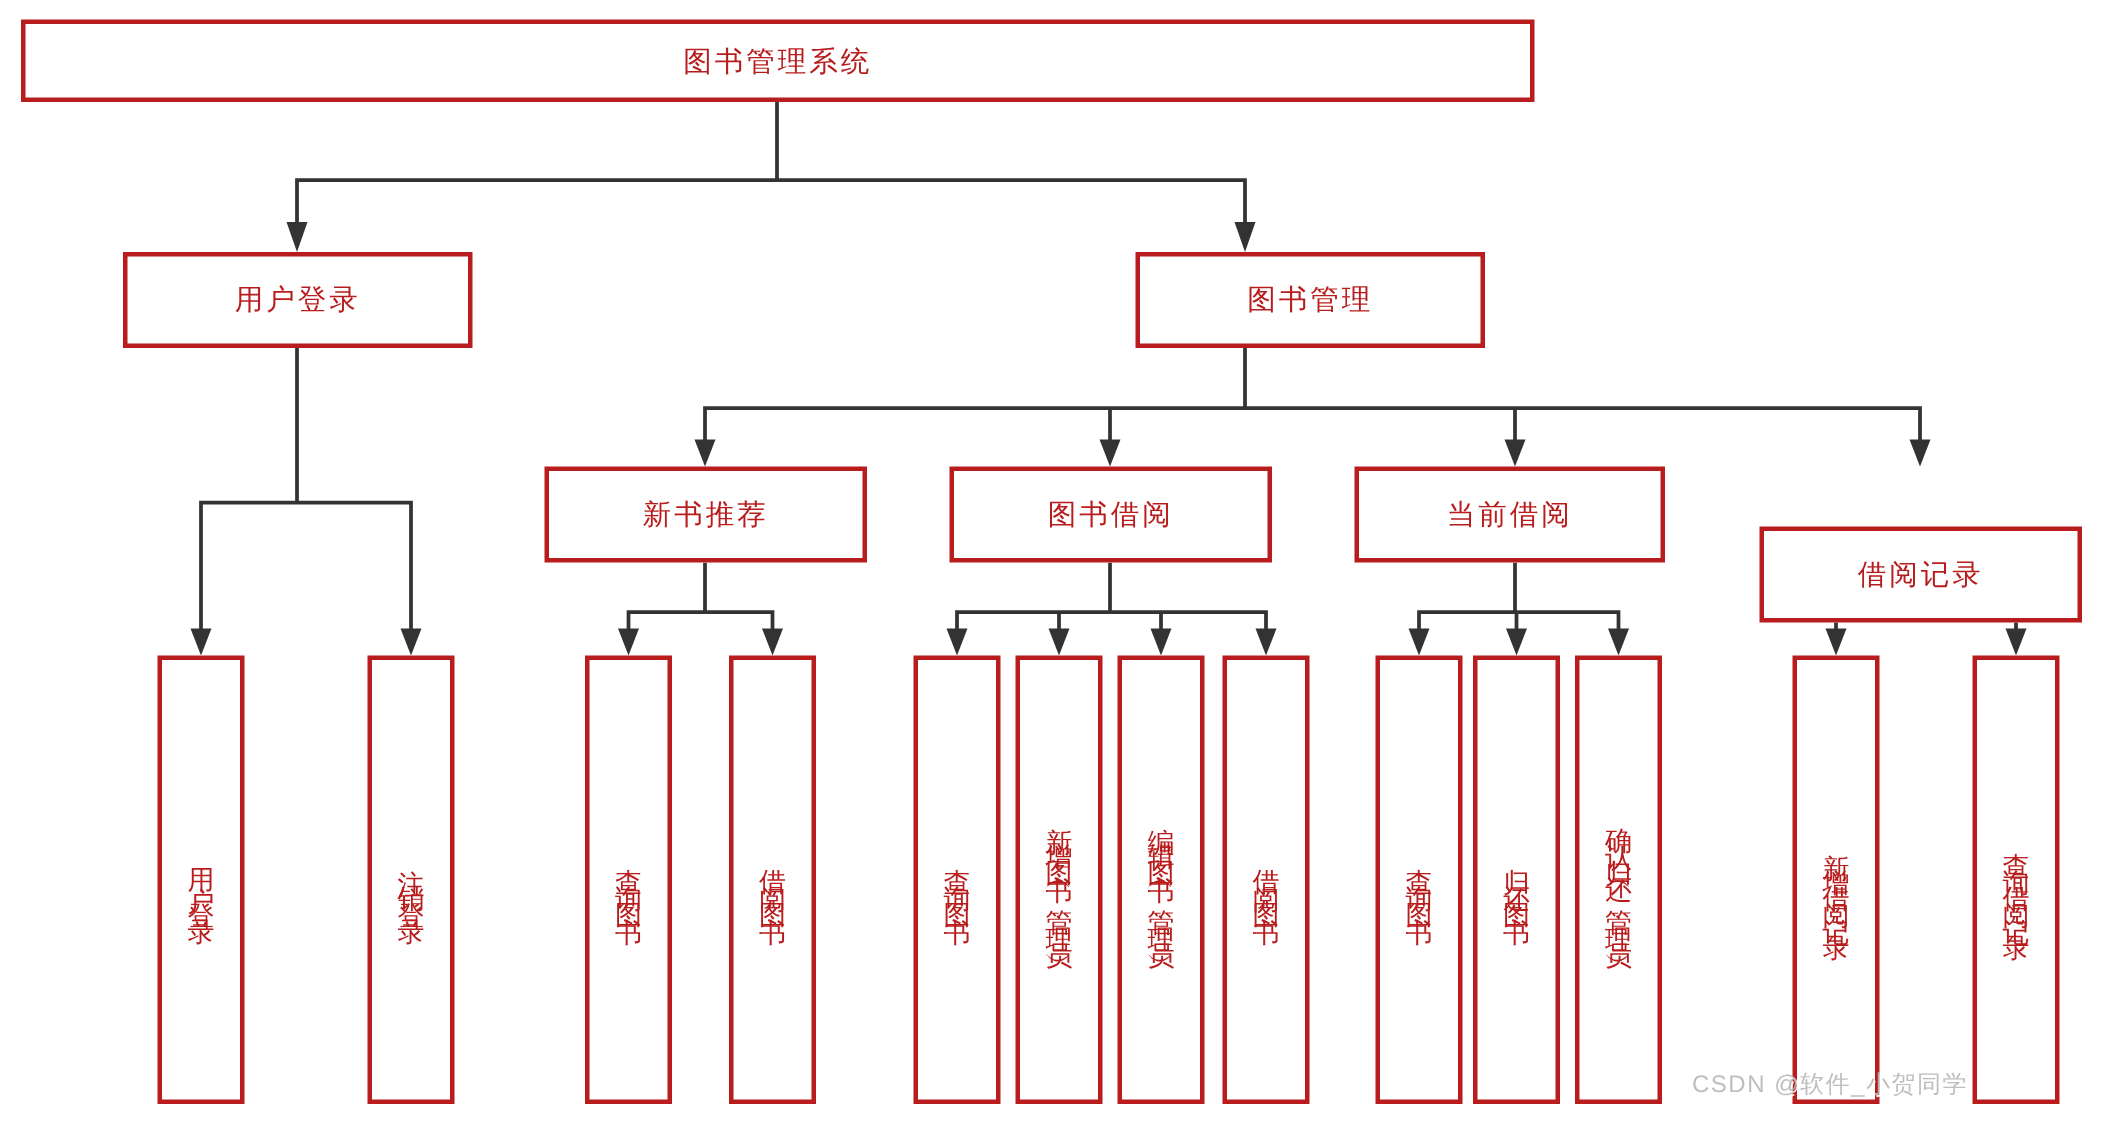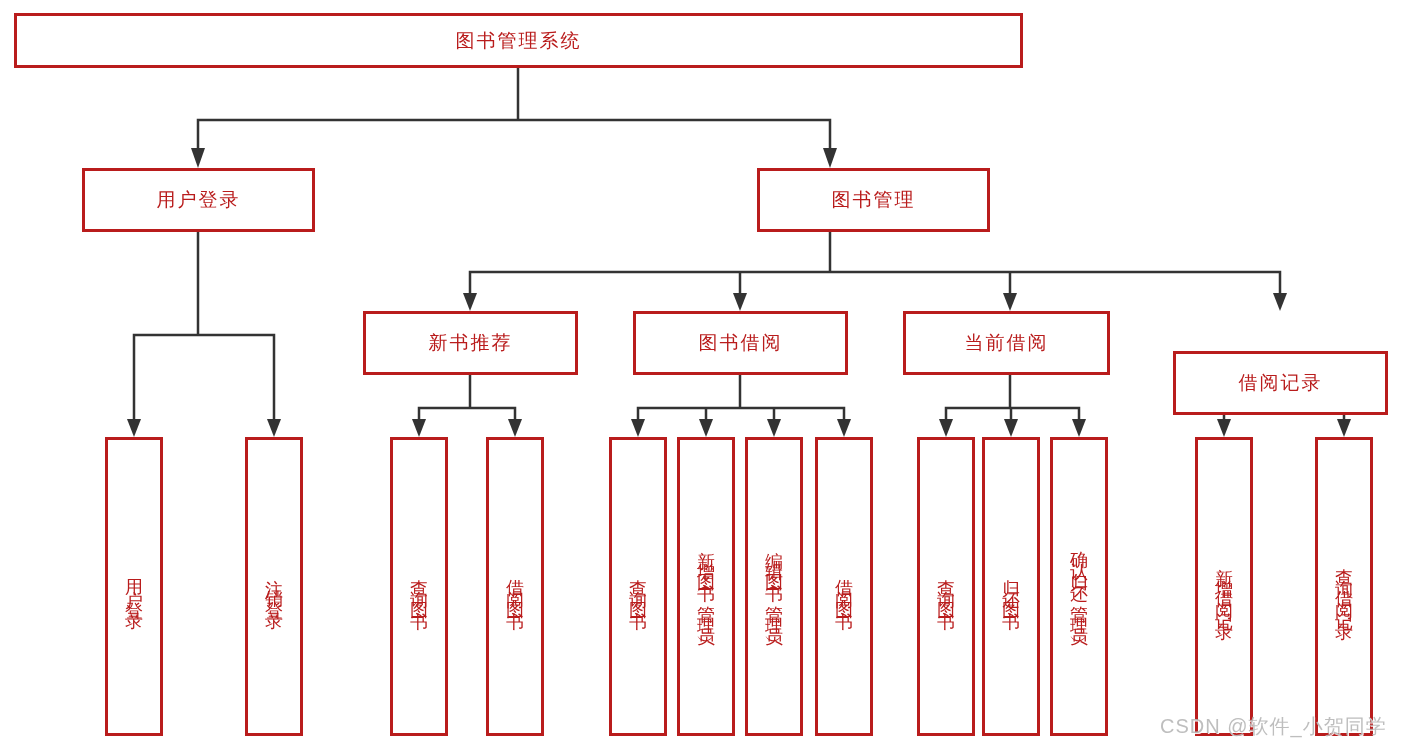--- a/index.html
+++ b/index.html
@@ -40,23 +40,23 @@
   .node.v span {
     writing-mode: vertical-rl;
     text-orientation: mixed;
     font-size: 18px;
     letter-spacing: 11px;
     line-height: 1;
     white-space: nowrap;
   }
   .watermark {
     position: absolute;
-    left: 1160px;
+    left: 1128px;
     top: 713px;
-    font-size: 20px;
+    font-size: 16px;
     letter-spacing: 1px;
     color: rgba(185, 185, 185, 0.92);
     text-shadow: 1px 1px 0 rgba(255,255,255,0.9);
     white-space: nowrap;
     z-index: 5;
   }
 </style>
 </head>
 <body>
 

